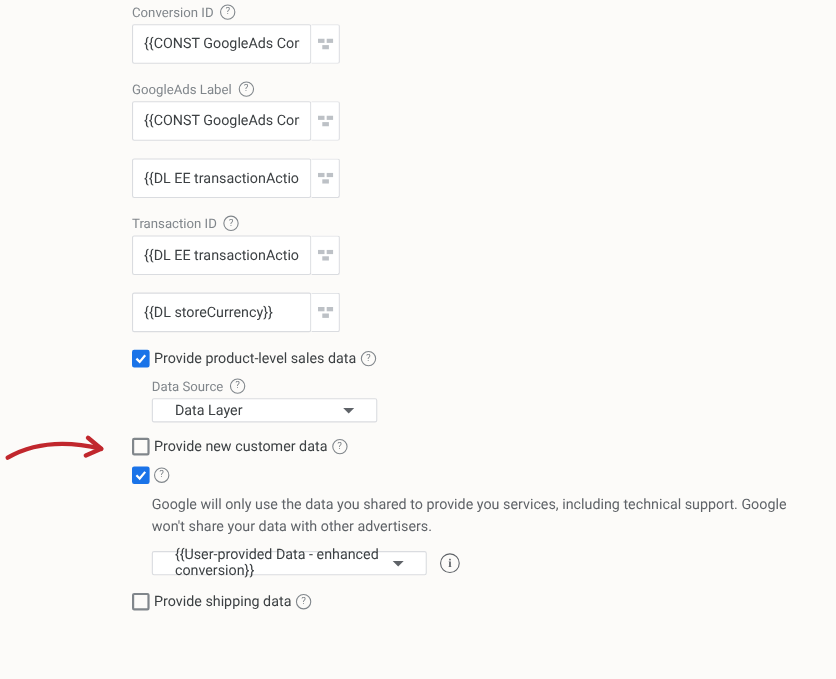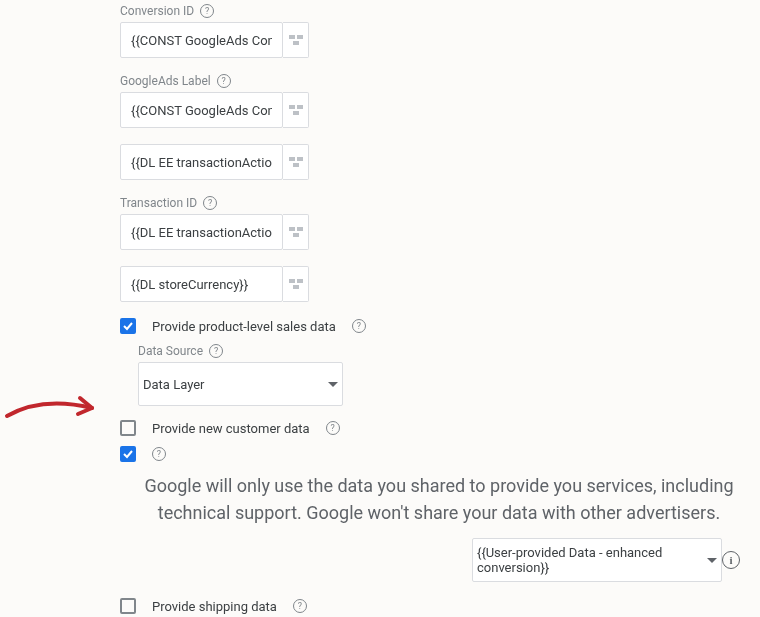--- a/index.html
+++ b/index.html
@@ -57,21 +57,21 @@
       background: #fff;
     }
     .brick-icon {
       width: 14px;
       height: 10px;
       display: inline-block;
     }
     .checkbox-row {
       display: flex;
       align-items: center;
-      gap: 16px;
+      gap: 4px;
       margin-bottom: 10px;
       font-size: 13px;
       color: #3c4043;
     }
     .checkbox {
       width: 16px;
       height: 16px;
       border: 2px solid #80868b;
       border-radius: 2px;
       display: inline-flex;
@@ -82,22 +82,22 @@
     }
     .checkbox.checked {
       background: #1a73e8;
       border-color: #1a73e8;
     }
     .checkmark { width: 12px; height: 12px; }
     .indented { margin-left: 18px; }
     .dropdown {
       border: 1px solid #dadce0;
       border-radius: 2px;
-      padding: 8px 4px;
-      height: 44px;
+      padding: 8px 20px;
+      height: 22px;
       display: flex;
       align-items: center;
       justify-content: space-between;
       background: #fff;
       cursor: pointer;
     }
     .dropdown.small { width: 205px; }
     .dropdown.medium { width: 250px; }
     .dropdown-arrow {
       width: 0; height: 0;
@@ -124,33 +124,32 @@
       display: inline-flex;
       align-items: center;
       justify-content: center;
       font-size: 11px;
       font-weight: bold;
       color: #5f6368;
       cursor: pointer;
       font-family: serif;
     }
     .desc-text {
-      font-size: 18px;
+      font-size: 13px;
       color: #5f6368;
       margin-bottom: 12px;
       line-height: 1.5;
-      text-align: center;
     }
     .arrow-annotation {
       position: absolute;
       left: 2px;
       top: 388px;
       pointer-events: none;
     }
-    .flex-gap { display: flex; align-items: center; margin-bottom: 16px; justify-content: flex-end; }
+    .flex-gap { display: flex; align-items: center; gap: 12px; margin-bottom: 16px; }
     .mb14 { margin-bottom: 14px; }
   </style>
 </head>
 <body>
 
 <div class="content">
 
   <div class="field-label">
     <span>Conversion ID</span>
     <span class="help-icon">?</span>

